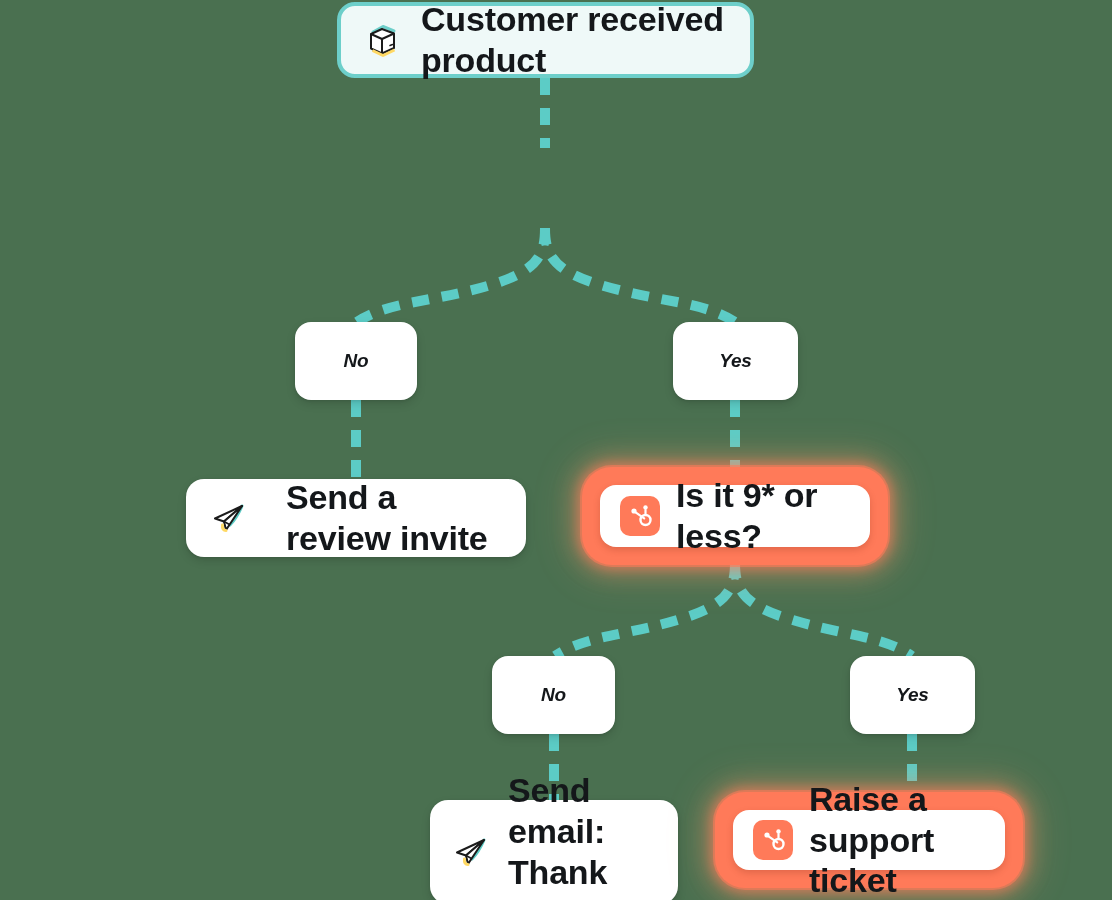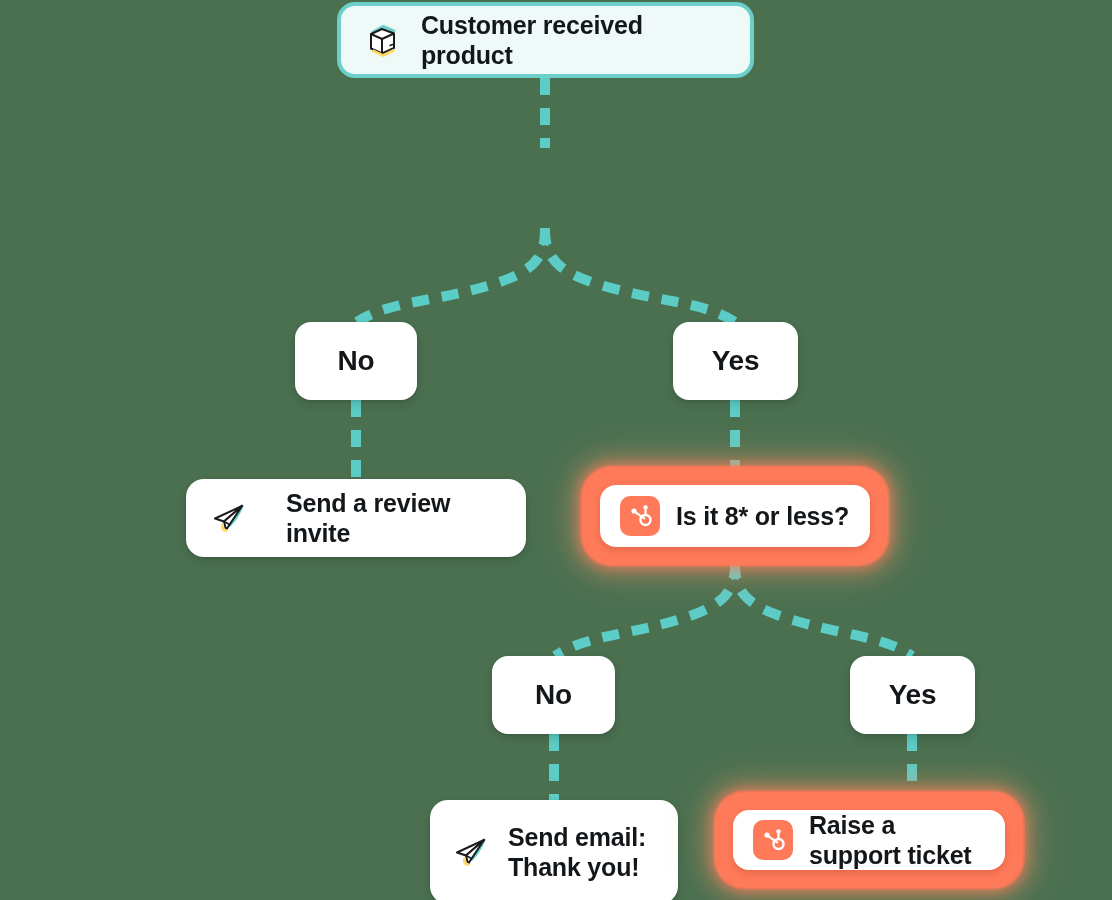--- a/index.html
+++ b/index.html
@@ -45,40 +45,41 @@
     position: absolute;
     z-index: 3;
     background: #ffffff;
     border-radius: 18px;
     display: flex;
     align-items: center;
     justify-content: center;
     box-shadow: 0 4px 10px rgba(0,0,0,0.13), 0 1px 3px rgba(0,0,0,0.10);
   }
   .node .label {
-    font-size: 25px;
+    font-size: 34px;
     font-weight: bold;
     color: #14171a;
     letter-spacing: -0.2px;
     line-height: 1.2;
     white-space: pre-line;
   }
   .node .icon-wrap {
     flex: 0 0 auto;
     display: flex;
     align-items: center;
     justify-content: center;
   }
 
   
   .pill {
     border-radius: 16px;
   }
   .pill .label {
-    font-size: 28px;
+    font-size: 19px;
+    font-style: italic;
   }
 
   
   .node.teal-outline {
     background: #eff9f8;
     border: 4px solid #6dcfca;
     box-shadow: none;
   }
 
   
@@ -181,21 +182,21 @@
     <div class="node" style="padding:0 20px; gap:16px; justify-content:flex-start;">
       <span class="icon-wrap hs-tile">
         <svg width="26" height="26" viewBox="0 0 26 26">
           <circle cx="7" cy="8" r="2.6" fill="#ffffff"></circle>
           <circle cx="18.5" cy="4.5" r="2.2" fill="#ffffff"></circle>
           <circle cx="18.5" cy="17" r="5" fill="none" stroke="#ffffff" stroke-width="2.4"></circle>
           <path d="M8.6 9.4 L17.2 15.4" stroke="#ffffff" stroke-width="2.2" stroke-linecap="round"></path>
           <path d="M18.5 7 L18.5 12" stroke="#ffffff" stroke-width="2.2" stroke-linecap="round"></path>
         </svg>
       </span>
-      <span class="label">Is it 8* or less?</span>
+      <span class="label">Is it 9* or less?</span>
     </div>
   </div>
 
   <div class="node pill" style="left:492px; top:656px; width:123px; height:78px;">
     <span class="label">No</span>
   </div>
 
   <div class="node pill" style="left:850px; top:656px; width:125px; height:78px;">
     <span class="label">Yes</span>
   </div>

